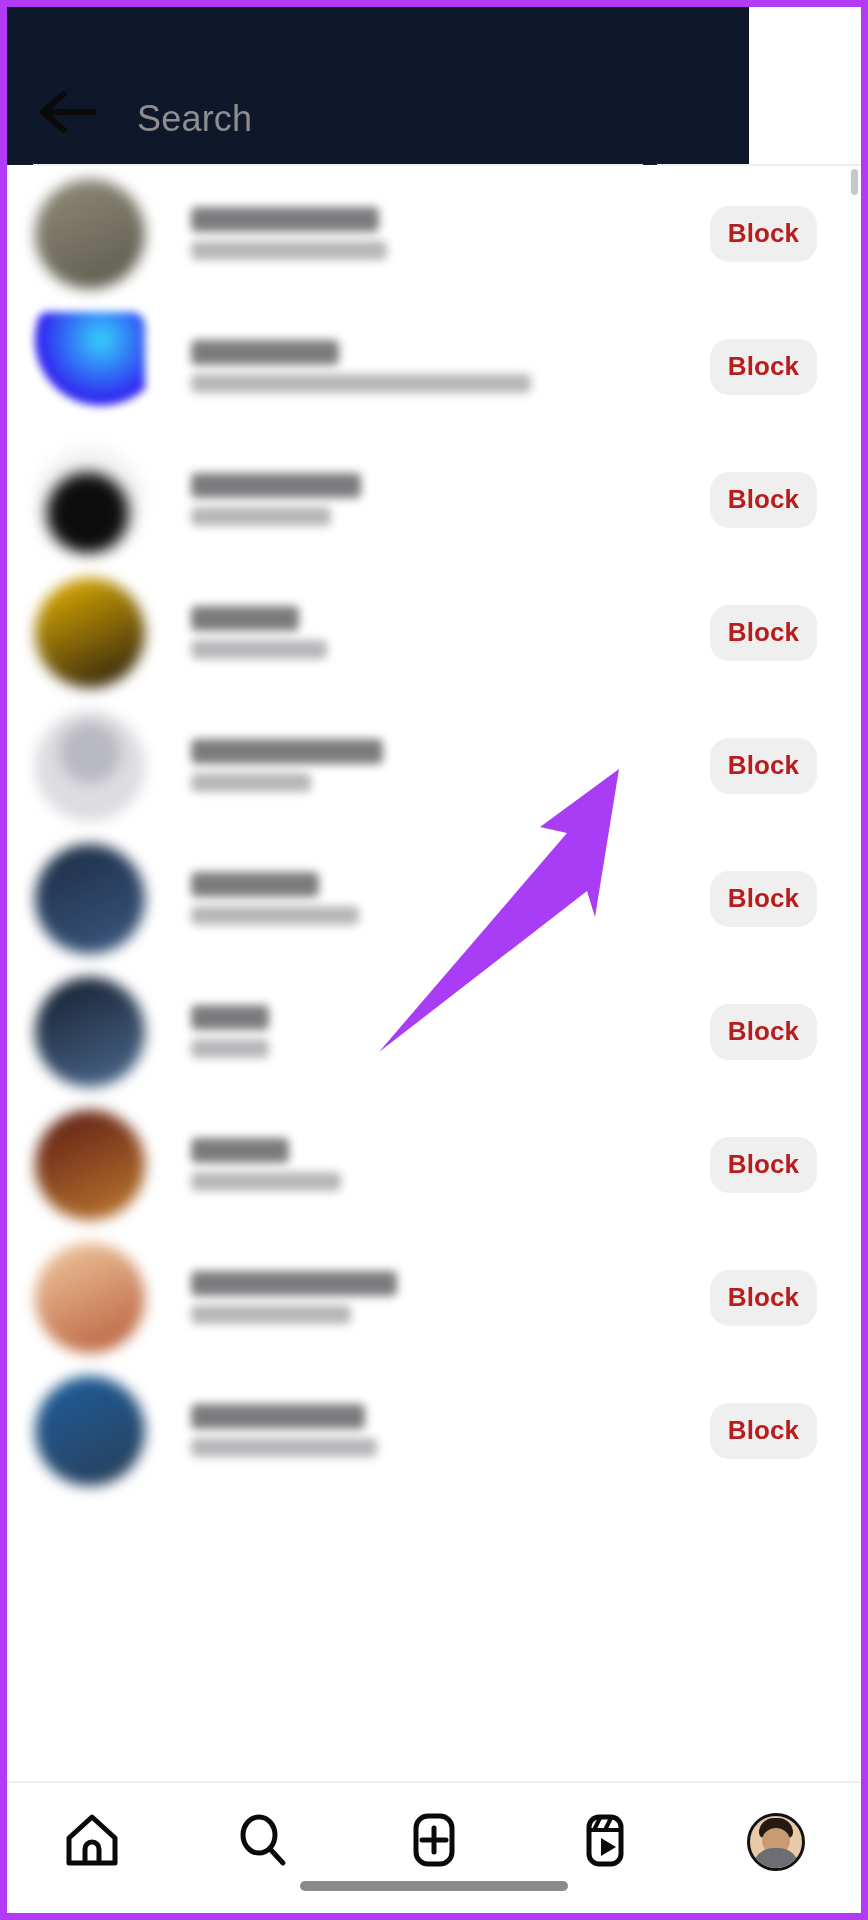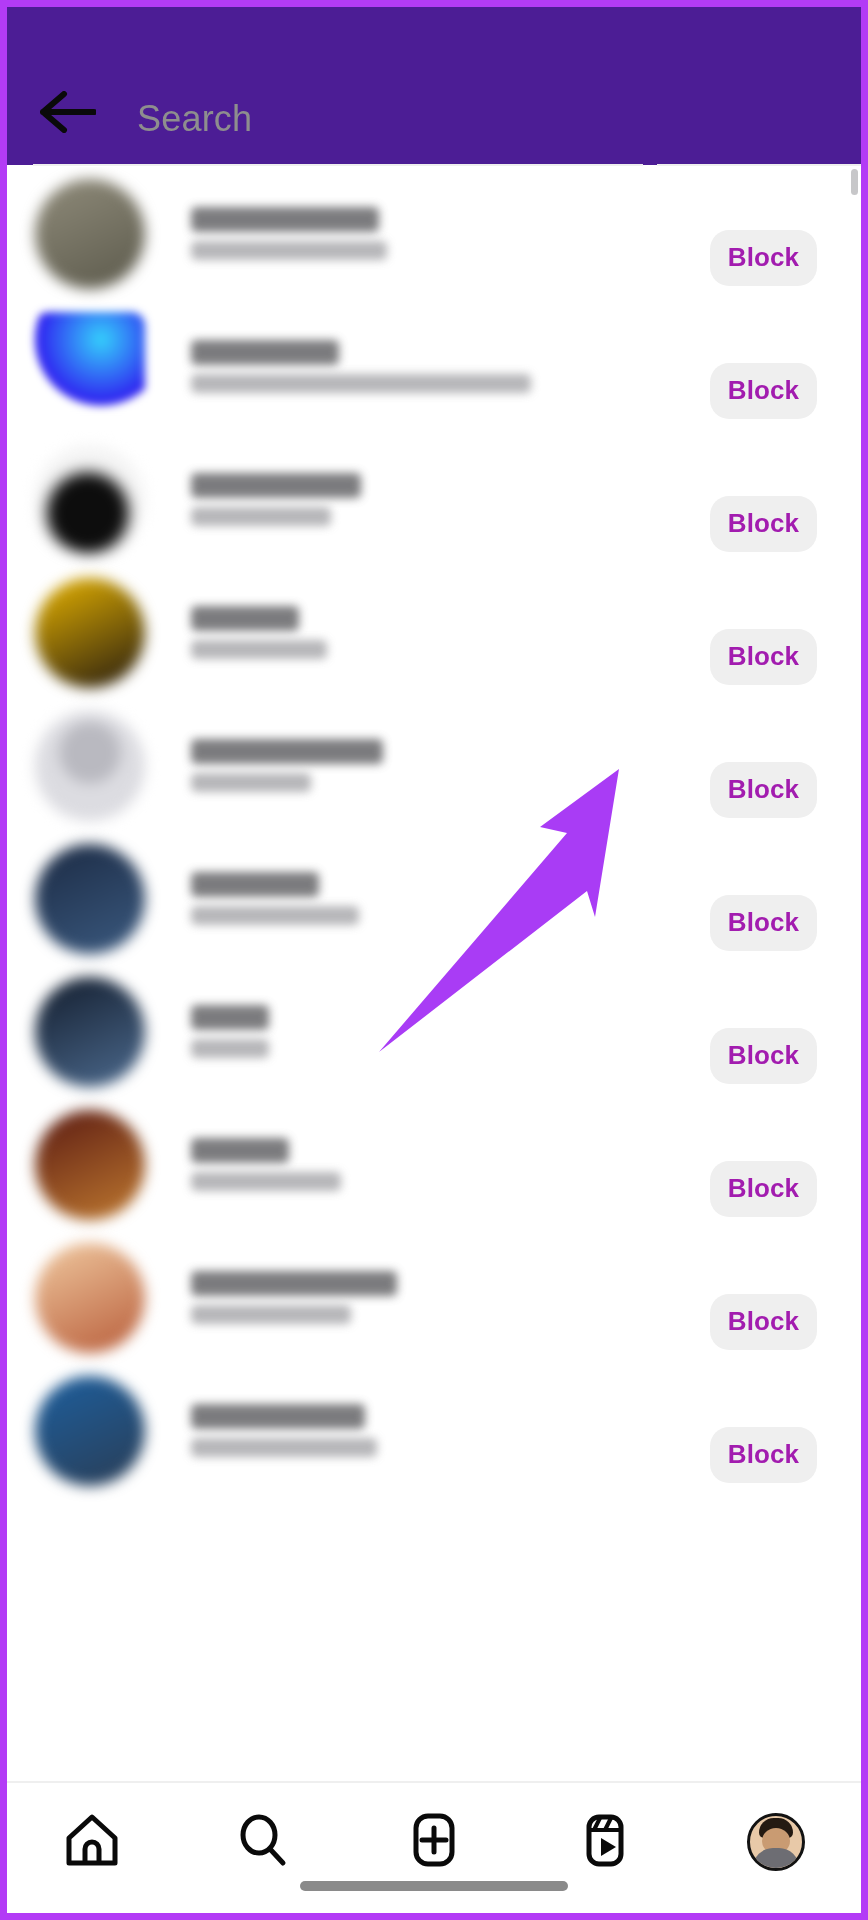--- a/index.html
+++ b/index.html
@@ -18,23 +18,23 @@
     height: 1920px;
     border: 7px solid #B33BF6;
     background: #ffffff;
     overflow: hidden;
   }
 
   
   #search-header {
     position: absolute;
     left: 0; top: 0;
-    width: 854px;
+    width: 742px;
     height: 158px;
-    background: #4c1d95;
+    background: #0f172a;
     display: flex;
     align-items: flex-end;
     padding-left: 30px;
     padding-bottom: 22px;
   }
   #back-arrow {
     width: 62px; height: 62px;
     flex: 0 0 auto;
     display: flex; align-items: center; justify-content: center;
   }
@@ -119,24 +119,23 @@
     top: 50%;
     transform: translateY(-50%);
     width: 107px;
     height: 56px;
     background: #efefef;
     border: none;
     border-radius: 19px;
     font-family: "Liberation Sans", sans-serif;
     font-size: 26px;
     font-weight: bold;
-    color: #a21caf;
+    color: #b91c1c;
     letter-spacing: .1px;
     cursor: pointer;
-    margin-top: 24px;
   }
 
   
   #list-scrollbar {
     position: absolute;
     right: 3px;
     top: 2px;
     width: 7px;
     height: 26px;
     background: #c7c7c9;

